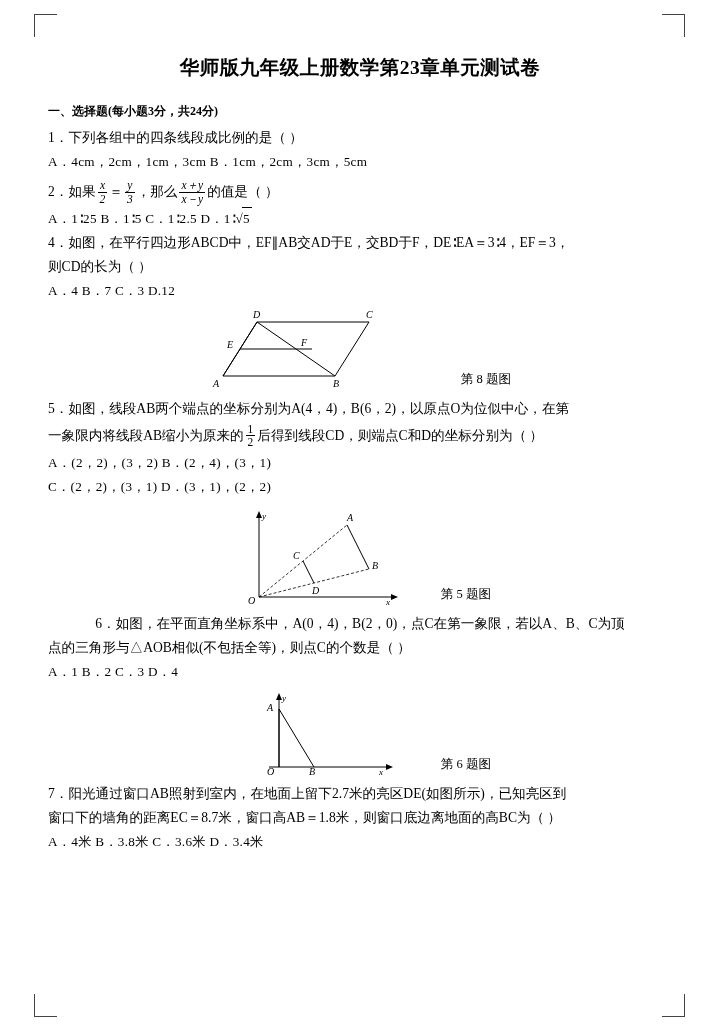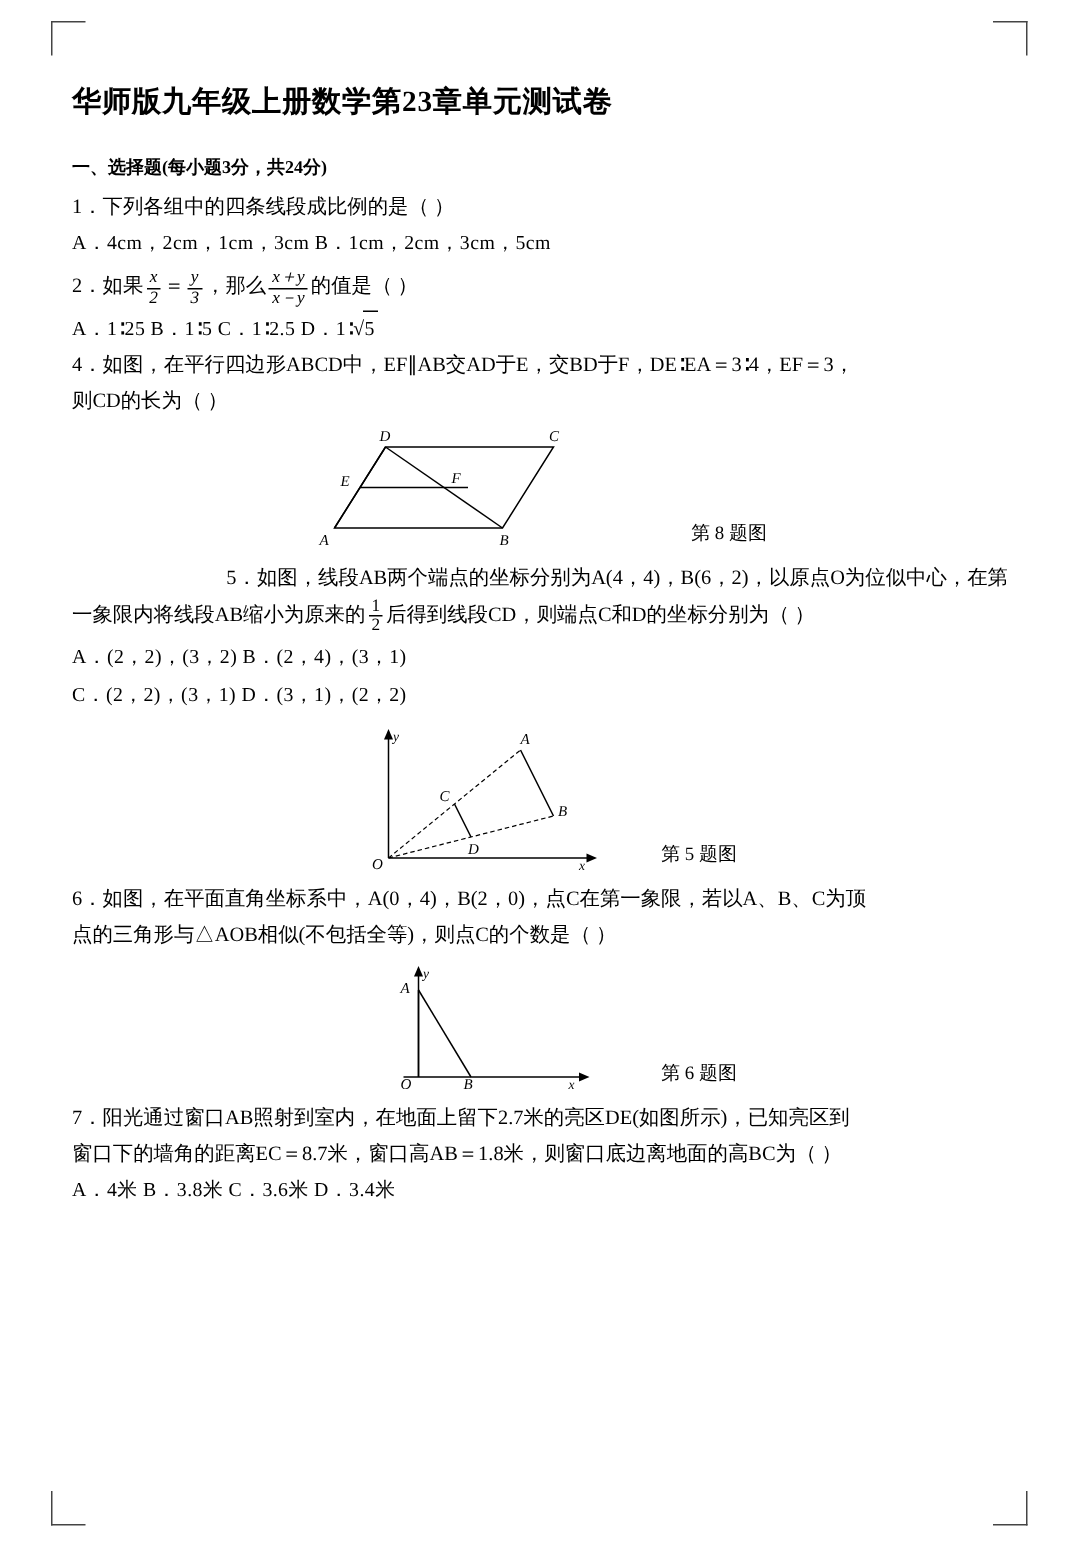--- a/index.html
+++ b/index.html
@@ -4,21 +4,21 @@
 <style>
   html,body{margin:0;padding:0;background:#fff;}
   body{width:719px;height:1031px;font-family:"Liberation Serif",serif;color:#000;position:relative;overflow:hidden;}
   .page{position:relative;width:719px;height:1031px;box-sizing:border-box;}
   .corner{position:absolute;width:22px;height:22px;}
   .corner.tl{top:14px;left:34px;border-left:1.5px solid #444;border-top:1.5px solid #444;}
   .corner.tr{top:14px;right:34px;border-right:1.5px solid #444;border-top:1.5px solid #444;}
   .corner.bl{bottom:14px;left:34px;border-left:1.5px solid #444;border-bottom:1.5px solid #444;}
   .corner.br{bottom:14px;right:34px;border-right:1.5px solid #444;border-bottom:1.5px solid #444;}
   .content{position:absolute;left:48px;top:40px;width:624px;}
-  h1.title{font-family:"Liberation Serif",serif;font-weight:bold;font-size:19.5px;margin:14px 0 22px 0;letter-spacing:0.5px;}
+  h1.title{font-family:"Liberation Serif",serif;font-weight:bold;font-size:19.5px;text-align:center;margin:14px 0 22px 0;letter-spacing:0.5px;}
   .sec-title{font-weight:bold;font-size:12px;margin:0 0 7px 0;}
   .q{font-size:13.6px;line-height:1.62;margin:0 0 2px 0;}
   .opts{font-size:13.2px;line-height:1.7;margin:0 0 2px 0;letter-spacing:0.3px;}
   .figwrap{position:relative;margin:6px 0 8px 0;}
   .frac{display:inline-block;vertical-align:-0.55em;text-align:center;font-size:11.5px;line-height:1.05;margin:0 2px;}
   .frac .num{display:block;padding:0 2px;}
   .frac .den{display:block;border-top:1px solid #000;padding:0 2px;}
   .it{font-style:italic;}
   .sqrt{display:inline-block;border-top:1px solid #000;padding:0 2px 0 1px;margin-left:-1px;}
   .sqsym{display:inline-block;}
@@ -48,38 +48,39 @@
     <div class="q" style="margin-top:6px;">
       <span>2．如果</span><span class="frac it"><span class="num">x</span><span class="den">2</span></span><span>＝</span><span class="frac it"><span class="num">y</span><span class="den">3</span></span><span>，那么</span><span class="frac it"><span class="num">x＋y</span><span class="den">x－y</span></span><span>的值是（      ）</span>
     </div>
 
     <div class="opts">
       <span>A．1∶25   B．1∶5   C．1∶2.5   D．1∶</span><span class="sqsym">√</span><span class="sqrt">5</span>
     </div>
 
     <div class="q">4．如图，在平行四边形ABCD中，EF∥AB交AD于E，交BD于F，DE∶EA＝3∶4，EF＝3，</div>
     <div class="q">则CD的长为（      ）</div>
+    <div class="opts">A．4   B．7   C．3   D.12</div>
 
     <div class="figwrap fig-inline">
       <svg width="250" height="82" viewBox="0 0 250 82">
         <polygon points="48,14 160,14 126,68 14,68" fill="none" stroke="#000" stroke-width="1"></polygon>
         <line x1="48" y1="14" x2="14" y2="68" stroke="#000" stroke-width="1"></line>
         <line x1="31" y1="41" x2="103" y2="41" stroke="#000" stroke-width="1"></line>
         <line x1="48" y1="14" x2="126" y2="68" stroke="#000" stroke-width="1"></line>
         <text x="44" y="10" font-size="10" font-style="italic" font-family="'Liberation Serif',serif">D</text>
         <text x="157" y="10" font-size="10" font-style="italic" font-family="'Liberation Serif',serif">C</text>
         <text x="18" y="40" font-size="10" font-style="italic" font-family="'Liberation Serif',serif">E</text>
         <text x="92" y="38" font-size="10" font-style="italic" font-family="'Liberation Serif',serif">F</text>
         <text x="4" y="79" font-size="10" font-style="italic" font-family="'Liberation Serif',serif">A</text>
         <text x="124" y="79" font-size="10" font-style="italic" font-family="'Liberation Serif',serif">B</text>
       </svg>
       <span class="cap-right">第 8 题图</span>
     </div>
 
-    <div class="q" style="margin-top:4px;text-align:right;">5．如图，线段AB两个端点的坐标分别为A(4，4)，B(6，2)，以原点O为位似中心，在第</div>
+    <div class="q" style="margin-top:4px;">5．如图，线段AB两个端点的坐标分别为A(4，4)，B(6，2)，以原点O为位似中心，在第</div>
     <div class="q">
       <span>一象限内将线段AB缩小为原来的</span><span class="frac"><span class="num">1</span><span class="den">2</span></span><span>后得到线段CD，则端点C和D的坐标分别为（      ）</span>
     </div>
     <div class="opts" style="margin-top:4px;">A．(2，2)，(3，2)   B．(2，4)，(3，1)</div>
     <div class="opts">C．(2，2)，(3，1)   D．(3，1)，(2，2)</div>
 
     <div class="figwrap fig-inline" style="margin-top:8px;">
       <svg width="210" height="98" viewBox="0 0 210 98">
         <line x1="30" y1="90" x2="30" y2="8" stroke="#000" stroke-width="1"></line>
         <polygon points="30,4 27,11 33,11" fill="#000"></polygon>
@@ -93,22 +94,23 @@
         <text x="118" y="14" font-size="10" font-style="italic" font-family="'Liberation Serif',serif">A</text>
         <text x="64" y="52" font-size="10" font-style="italic" font-family="'Liberation Serif',serif">C</text>
         <text x="143" y="62" font-size="10" font-style="italic" font-family="'Liberation Serif',serif">B</text>
         <text x="83" y="87" font-size="10" font-style="italic" font-family="'Liberation Serif',serif">D</text>
         <text x="19" y="97" font-size="10" font-style="italic" font-family="'Liberation Serif',serif">O</text>
         <text x="157" y="98" font-size="9" font-style="italic" font-family="'Liberation Serif',serif">x</text>
       </svg>
       <span class="cap-right">第 5 题图</span>
     </div>
 
-    <div class="q" style="margin-top:6px;">6．如图，在平面直角坐标系中，A(0，4)，B(2，0)，点C在第一象限，若以A、B、C为顶</div>
+    <div class="q" style="margin-top:6px;text-align:center;">6．如图，在平面直角坐标系中，A(0，4)，B(2，0)，点C在第一象限，若以A、B、C为顶</div>
     <div class="q">点的三角形与△AOB相似(不包括全等)，则点C的个数是（      ）</div>
+    <div class="opts">A．1   B．2   C．3   D．4</div>
 
     <div class="figwrap fig-inline" style="margin-top:6px;">
       <svg width="210" height="86" viewBox="0 0 210 86">
         <line x1="50" y1="78" x2="50" y2="8" stroke="#000" stroke-width="1"></line>
         <polygon points="50,4 47,11 53,11" fill="#000"></polygon>
         <line x1="40" y1="78" x2="160" y2="78" stroke="#000" stroke-width="1"></line>
         <polygon points="164,78 157,75 157,81" fill="#000"></polygon>
         <line x1="50" y1="20" x2="50" y2="78" stroke="#000" stroke-width="1"></line>
         <line x1="50" y1="20" x2="85" y2="78" stroke="#000" stroke-width="1"></line>
         <text x="53" y="12" font-size="9" font-style="italic" font-family="'Liberation Serif',serif">y</text>

